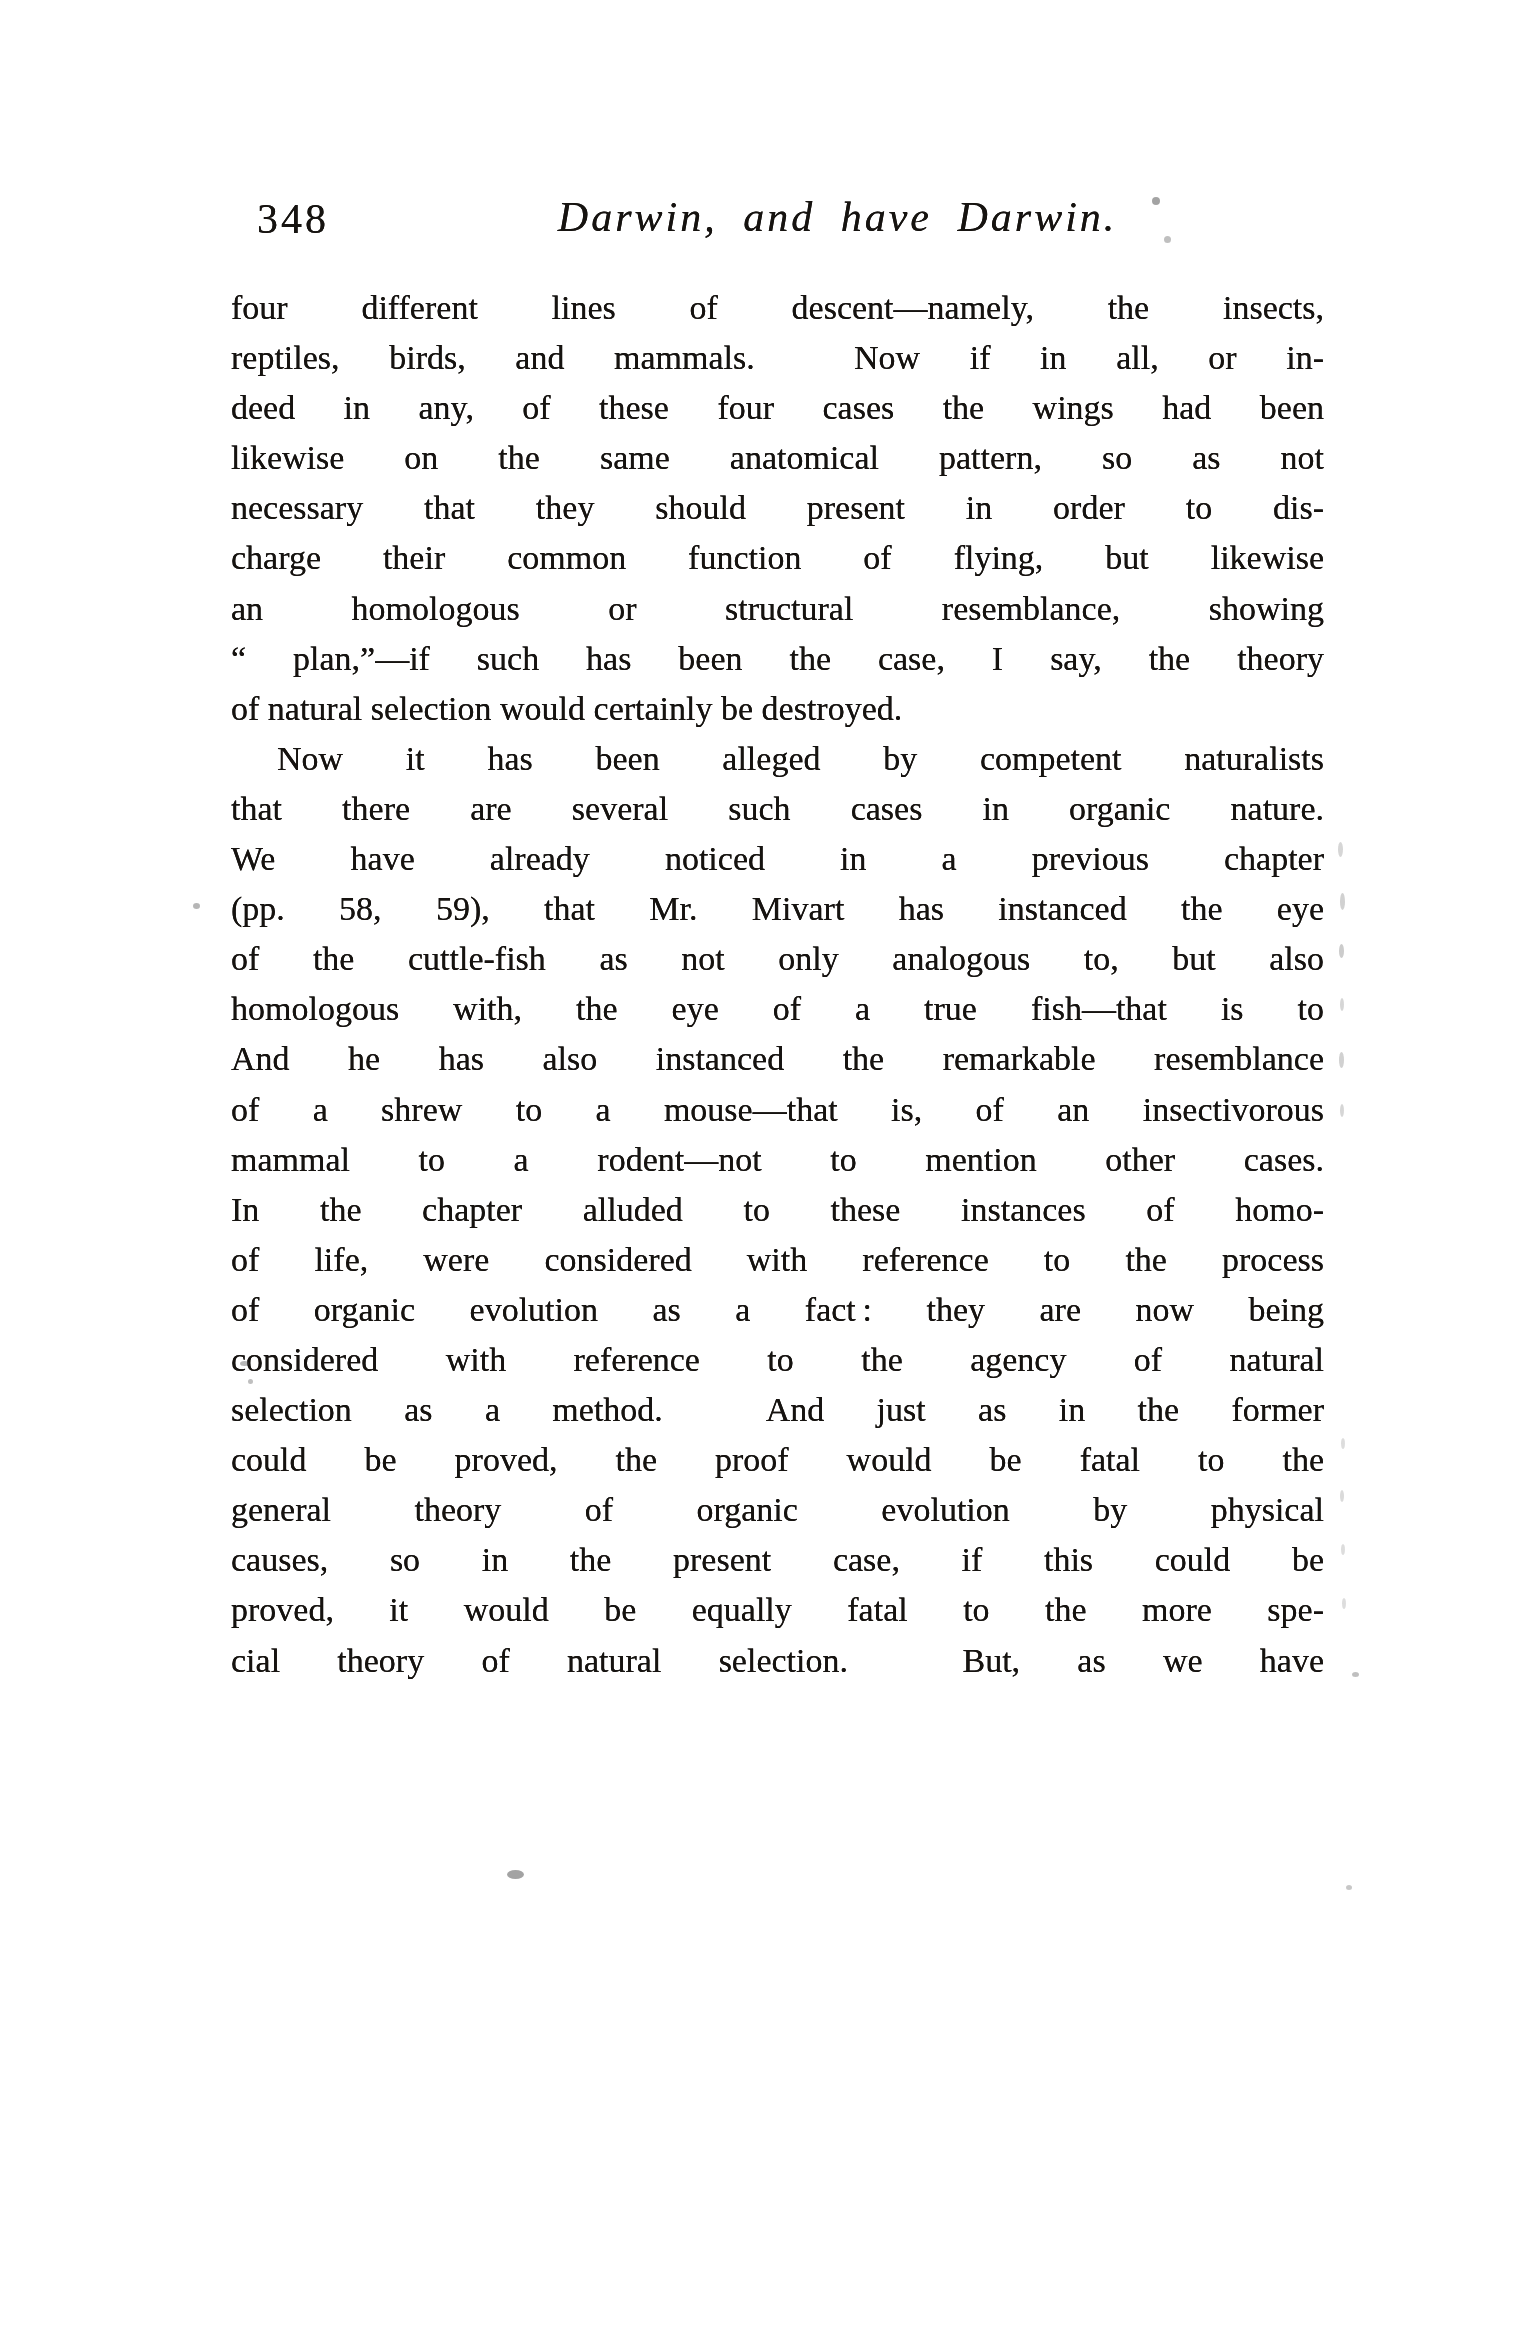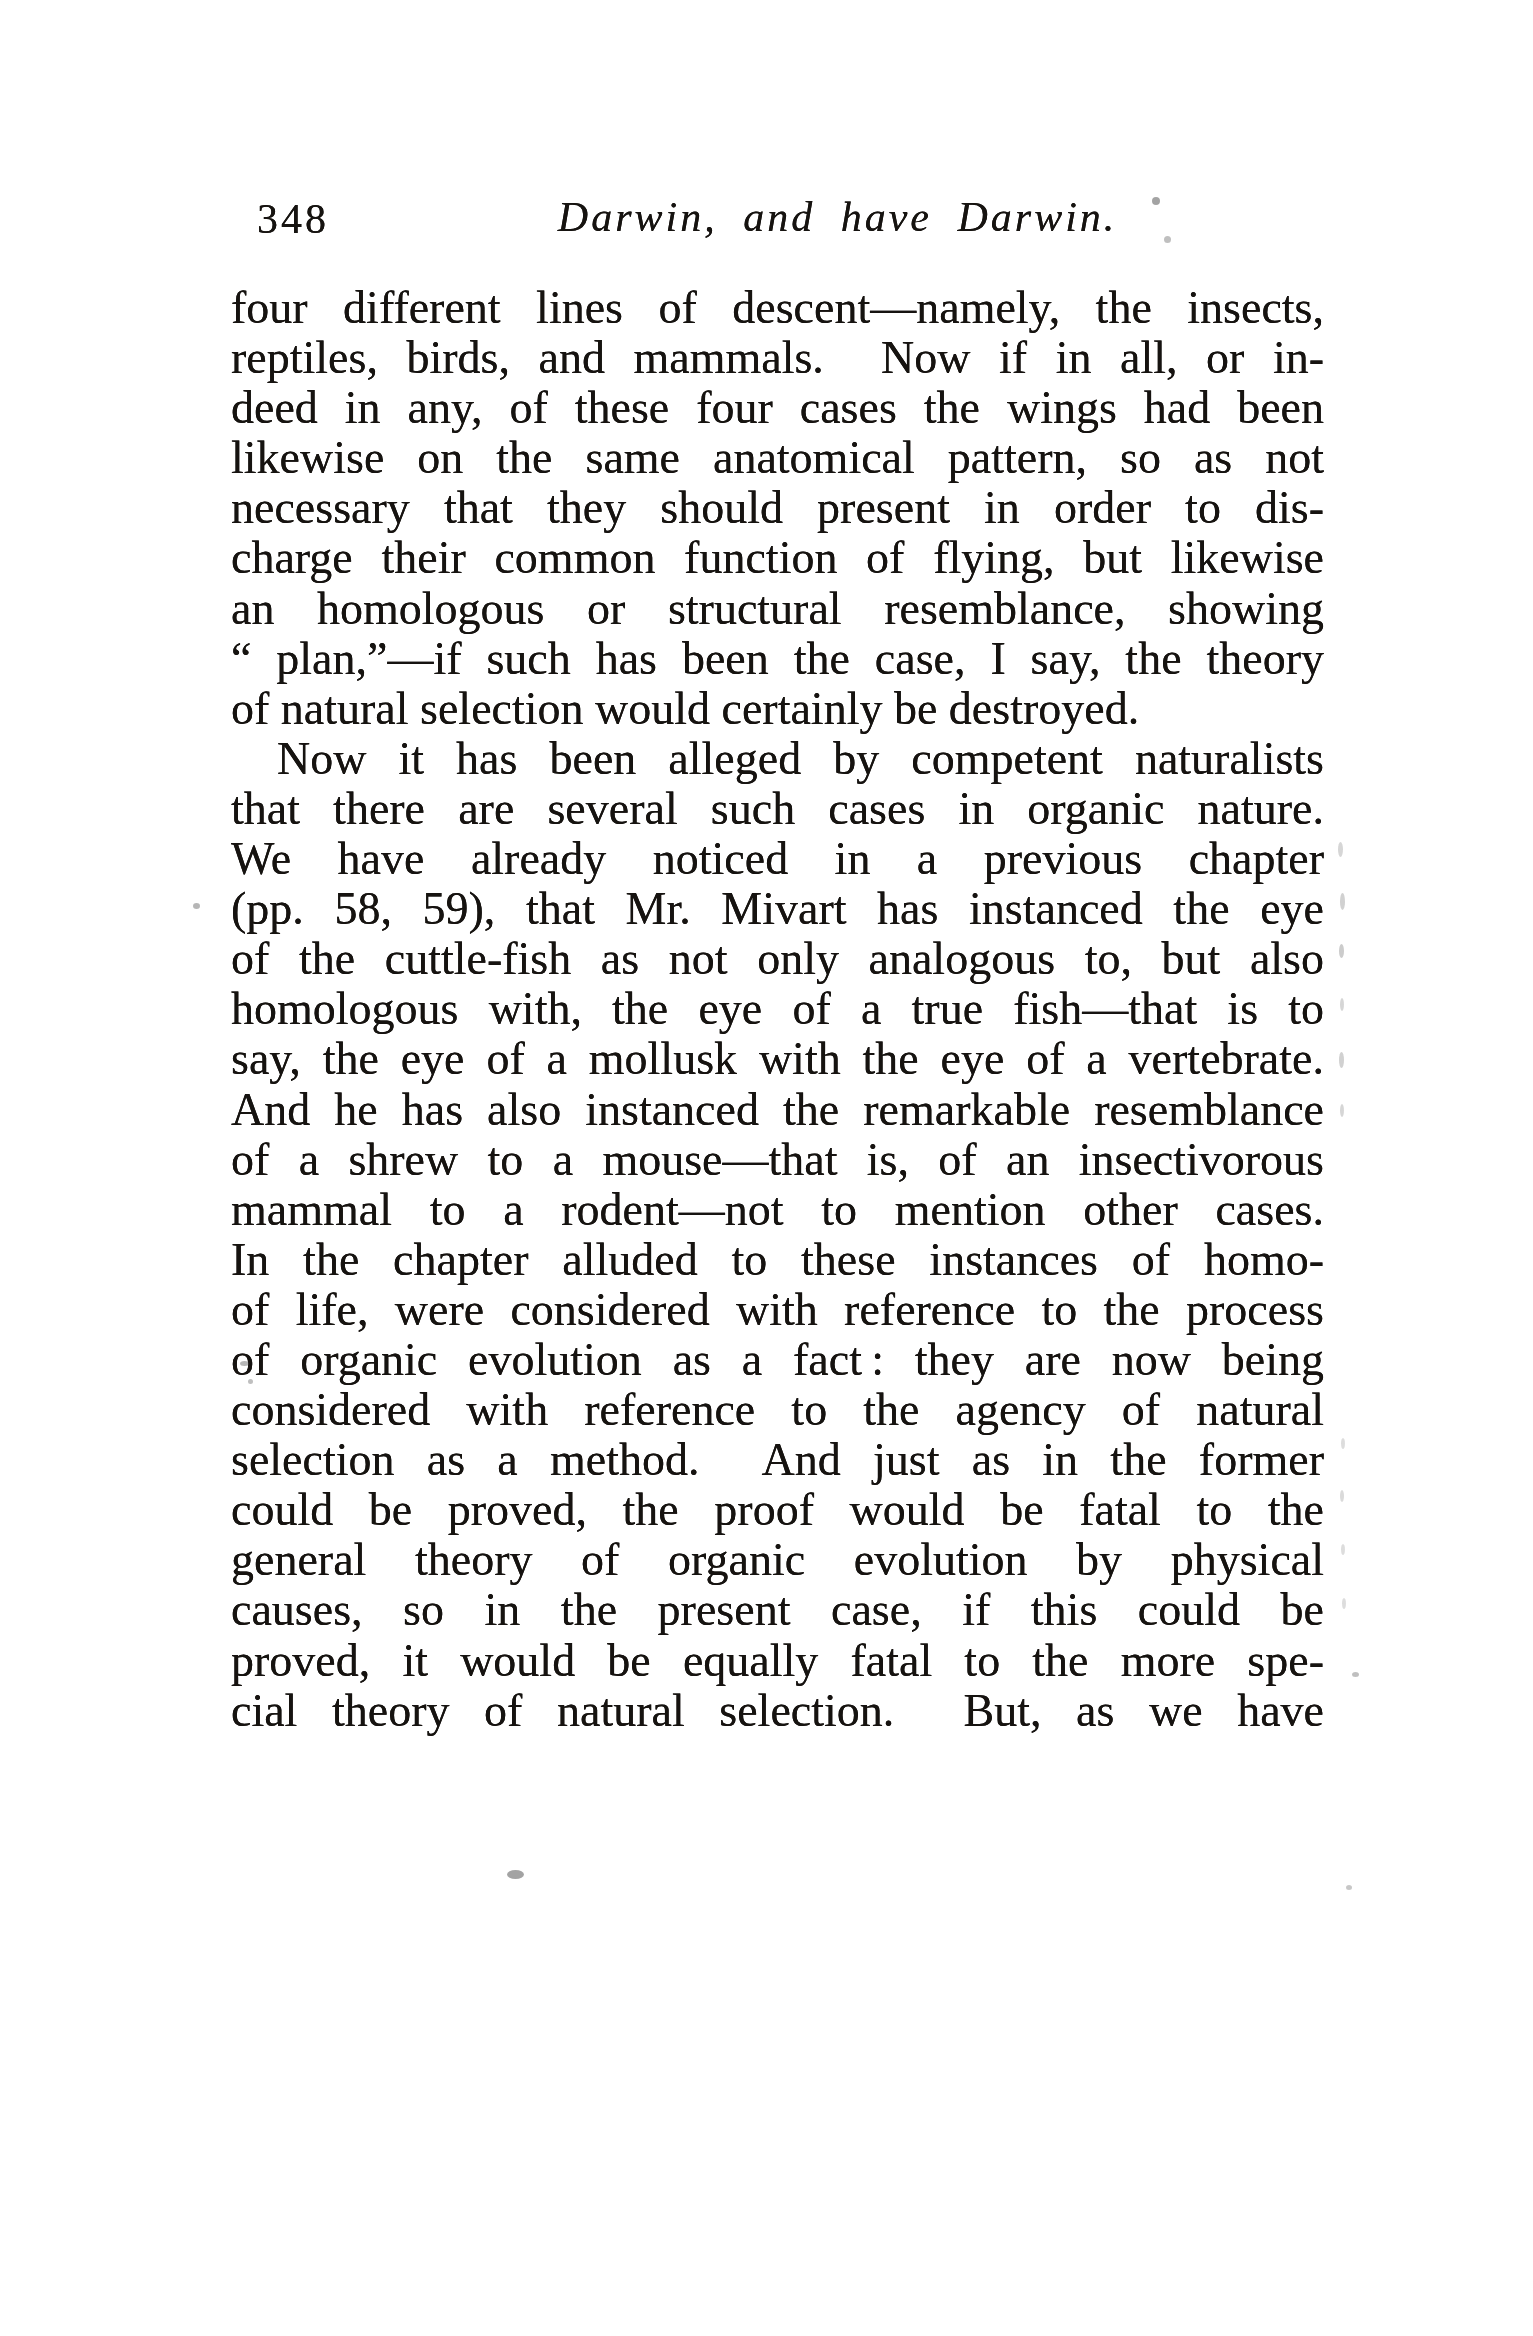--- a/index.html
+++ b/index.html
@@ -45,21 +45,21 @@
   }
   .text-block {
     position: absolute;
     left: 187px;
     top: 283px;
     width: 1093px;
   }
   .line {
     height: 50.1px;
     overflow: hidden;
-    font-size: 46px;
+    font-size: 34px;
     line-height: 50px;
     text-align: justify;
     text-align-last: justify;
     text-shadow: 0 0 0.6px currentColor;
   }
   .line.flush {
     text-align-last: left;
   }
   .line.indent {
     text-indent: 46px;
@@ -89,21 +89,20 @@
       <div class="line">charge their common function of flying, but likewise</div>
       <div class="line">an homologous or structural resemblance, showing</div>
       <div class="line">“ plan,”—if such has been the case, I say, the theory</div>
       <div class="line flush">of natural selection would certainly be destroyed.</div>
       <div class="line indent">Now it has been alleged by competent naturalists</div>
       <div class="line">that there are several such cases in organic nature.</div>
       <div class="line">We have already noticed in a previous chapter</div>
       <div class="line">(pp. 58, 59), that Mr. Mivart has instanced the eye</div>
       <div class="line">of the cuttle-fish as not only analogous to, but also</div>
       <div class="line">homologous with, the eye of a true fish—that is to</div>
-      <div class="line">say, the eye of a mollusk with the eye of a vertebrate.</div>
       <div class="line">And he has also instanced the remarkable resemblance</div>
       <div class="line">of a shrew to a mouse—that is, of an insectivorous</div>
       <div class="line">mammal to a rodent—not to mention other cases.</div>
       <div class="line">In the chapter alluded to these instances of homo-</div>
       <div class="line">of life, were considered with reference to the process</div>
       <div class="line">of organic evolution as a fact : they are now being</div>
       <div class="line">considered with reference to the agency of natural</div>
       <div class="line">selection as a method.&nbsp; And just as in the former</div>
       <div class="line">could be proved, the proof would be fatal to the</div>
       <div class="line">general theory of organic evolution by physical</div>

